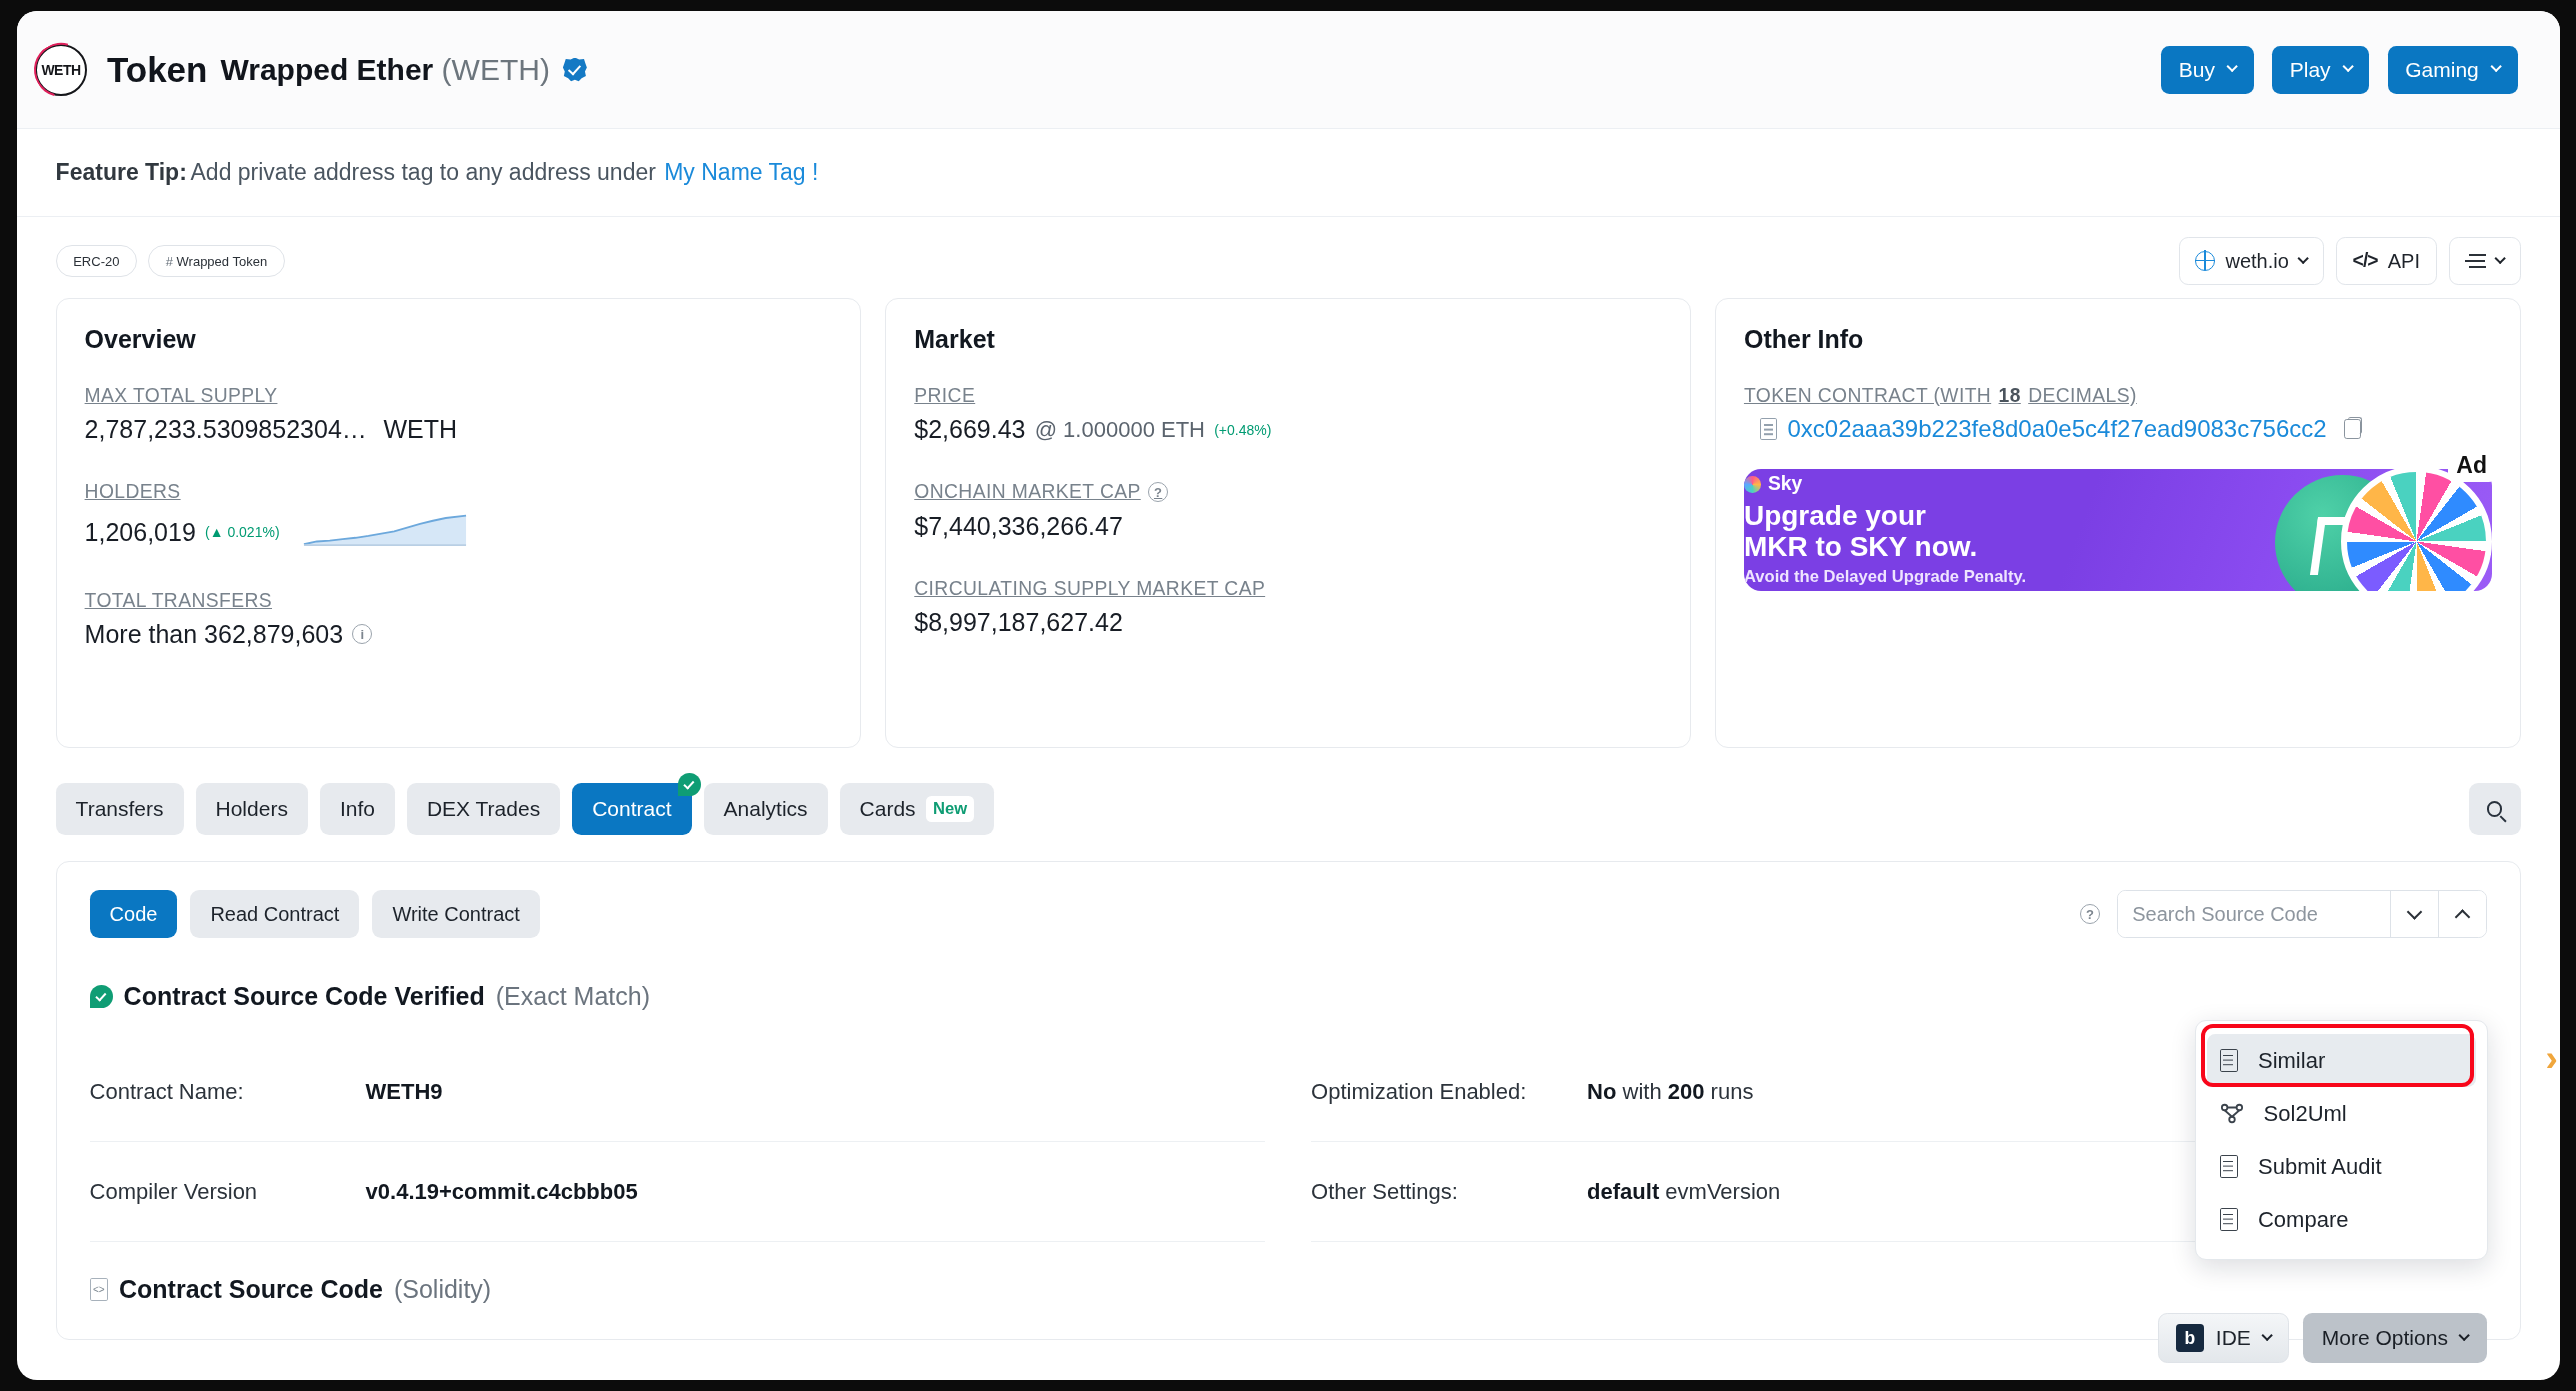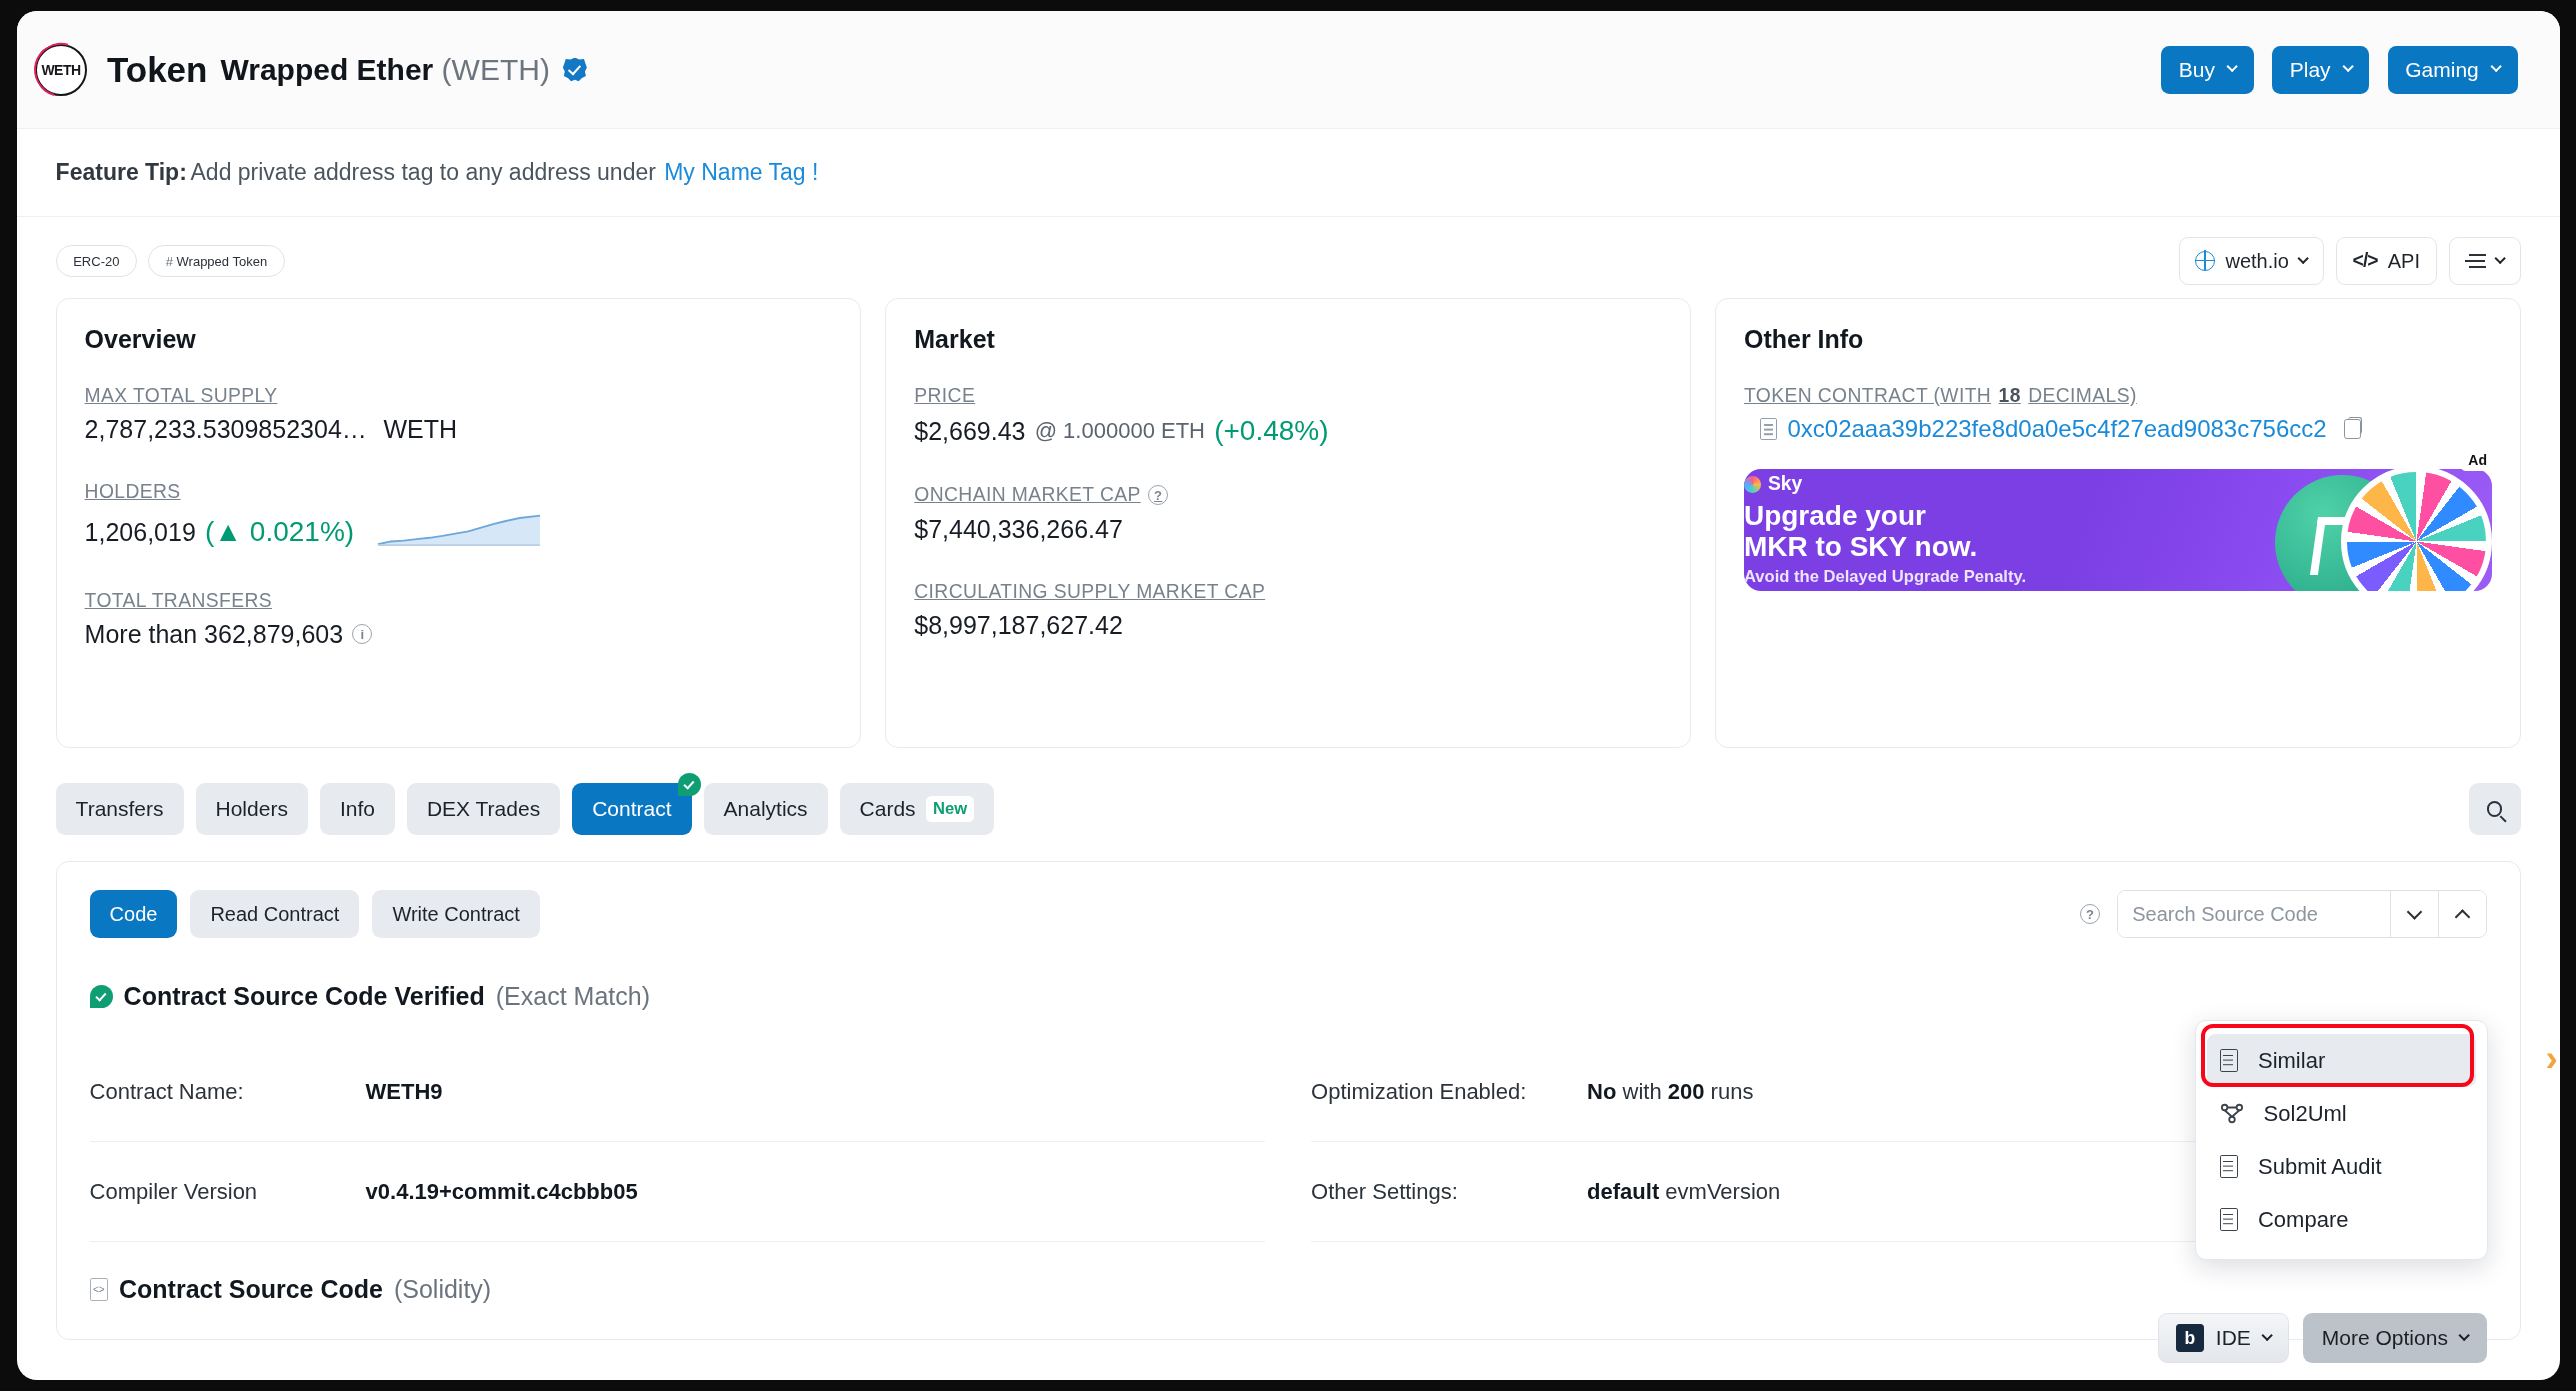--- a/index.html
+++ b/index.html
@@ -155,21 +155,21 @@
   .lbl {
     font-size: 19.3px; letter-spacing: 0.4px;
     color: #78828c; text-transform: uppercase;
     margin-bottom: 8.3px;
     display: flex; align-items: center; gap: 7.4px; text-decoration: underline;
   }
   .lbl b { color:#50596: ; }
   .val { font-size: 25px; color:#181d25; margin-bottom: 37px; display:flex; align-items:center; gap: 9.2px;}
   .val .unit { margin-left: 7.4px; }
   .val .sub { color:#5b646e; font-size: 22px; }
-  .pos-small { color:#009b72; font-size: 28px; }
+  .pos-small { color:#009b72; font-size: 14px; }
   .help {
     display:inline-flex; align-items:center; justify-content:center;
     width:20px; height:20px; border-radius:50%;
     border:1.5px solid #9aa3ac; color:#7c858e;
     font-size:13px; font-weight:700; cursor:pointer;
   }
   .sparkline { flex: 0 0 auto; margin-left: 13px; }
 
   .contract-link {
     display:flex; align-items:center; gap:10px;
@@ -190,21 +190,21 @@
   .copy-ico::before{
     content:""; position:absolute; left:2.8px; top:-3.7px; width:13px; height:16.6px;
     border:1.8px solid #8a949e; border-radius:2.8px; border-bottom:none; border-left:none;
   }
 
   
   .ad-wrap { position: relative; margin-top: 26px; }
   .ad-tag {
     position:absolute; right: -3.7px; top:-20px;
     background:#fff; border-radius: 6.4px;
-    font-size: 14px; font-weight:700; color:#111;
+    font-size: 23px; font-weight:700; color:#111;
     padding: 2.8px 8.3px; z-index: 3; text-align: right;
   }
   .ad-banner {
     height: 122px; border-radius: 17px; overflow:hidden;
     background: linear-gradient(110deg, #7b3fe4 0%, #7b3fe4 45%, #8a4bf0 70%, #9b5cf6 100%);
     position: relative; display:flex; align-items:center;
     cursor:pointer;
   }
   .ad-text { position: relative; z-index:2; }
   .ad-brand { display:flex; align-items:center; gap:7.4px; margin-bottom: 4.6px; }

